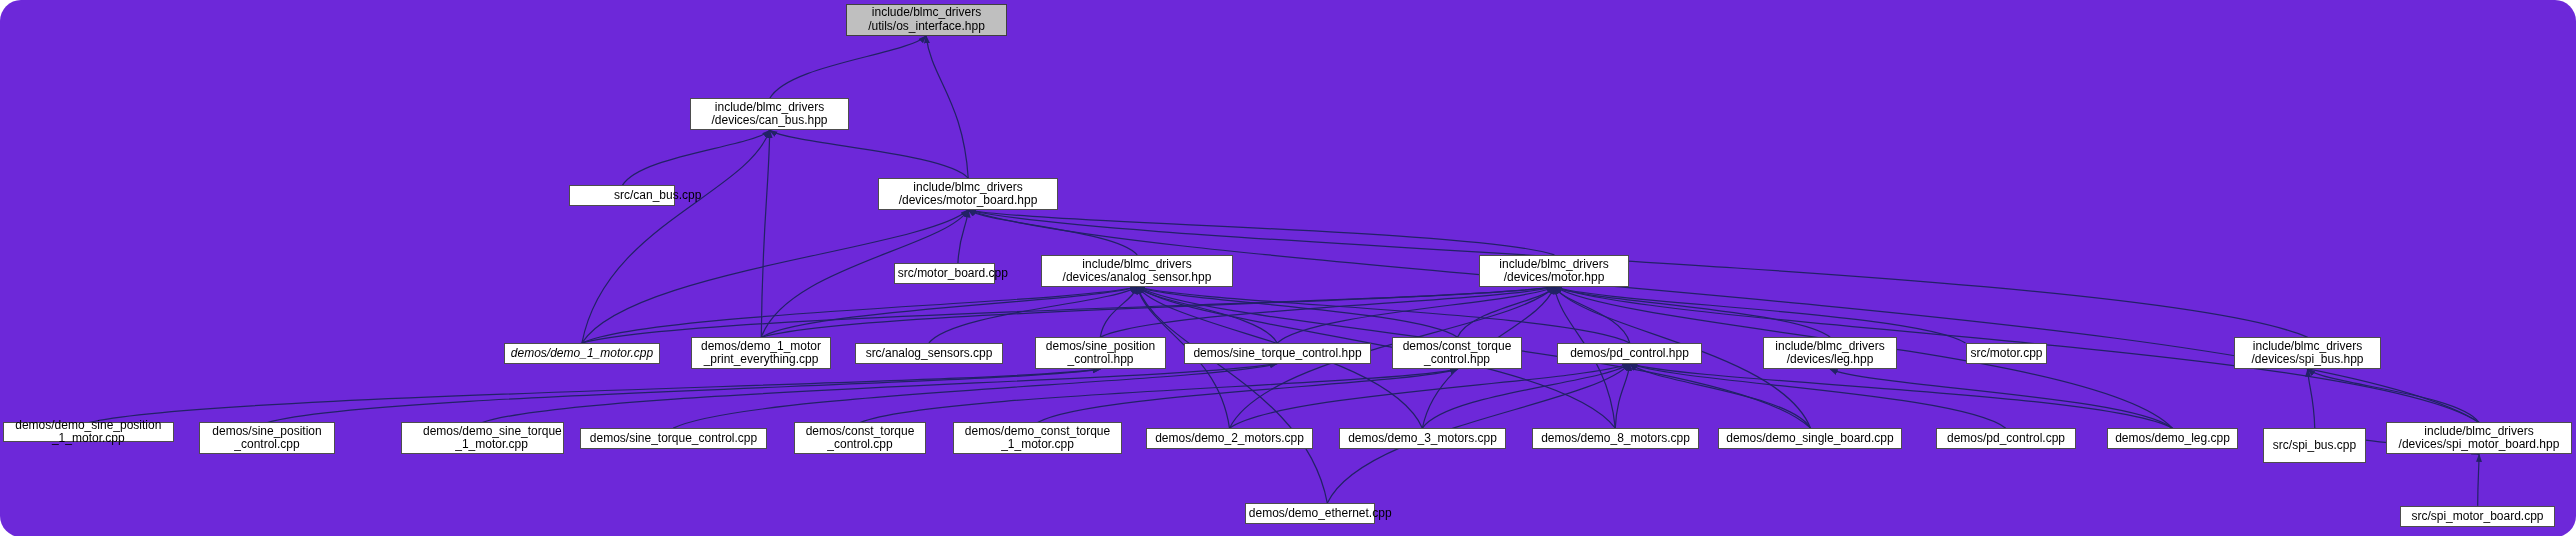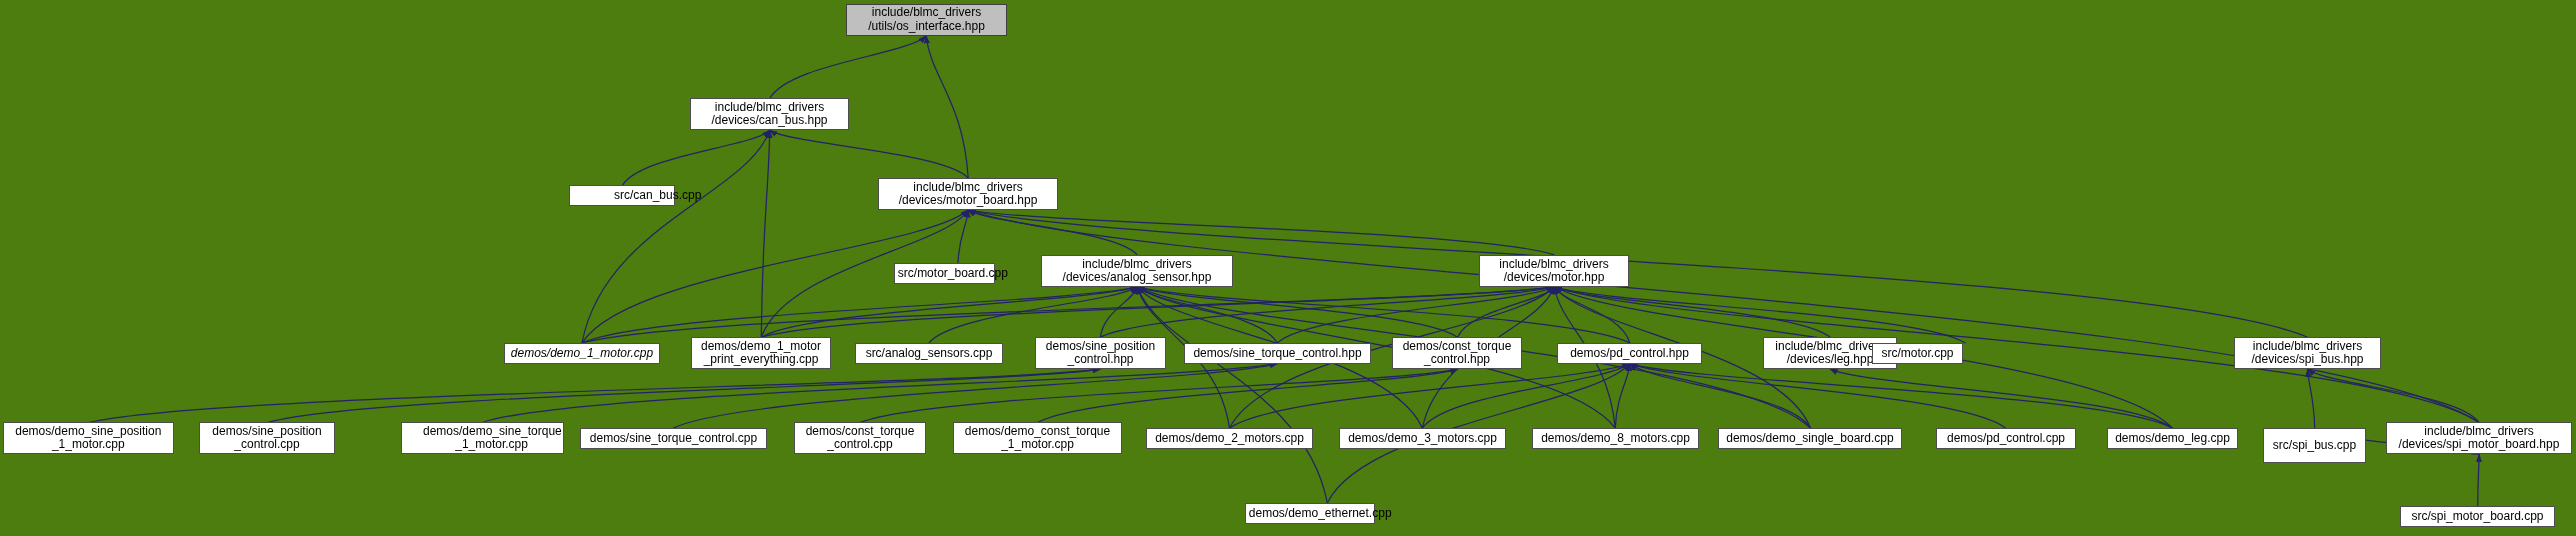--- a/index.html
+++ b/index.html
@@ -1,18 +1,18 @@
 <!DOCTYPE html>
 <html style="font-size:15px"><head>
 <meta charset="utf-8">
 <title>os_interface.hpp dependency graph</title>
 <style>
   html,body{margin:0;padding:0;background:#ffffff;}
   body{font-family:"Liberation Sans","DejaVu Sans",sans-serif;}
-  #graph{position:relative;width:2576px;height:537px;background:#4d7c0f;overflow:hidden;}
+  #graph{position:relative;width:2576px;height:537px;background:#6d28d9;overflow:hidden;border-radius:21px;}
   #edges{position:absolute;left:0;top:0;width:2576px;height:537px;pointer-events:none;}
   .node{position:absolute;box-sizing:border-box;border:0.9px solid #4d4d4d;
         background:#ffffff;color:#000000;display:flex;align-items:center;
         justify-content:center;text-align:center;line-height:1.12;
         font-size:12px;letter-spacing:0px;white-space:pre-line;padding:0 2.8px;}
   .node.root{background:#bfbfbf;border:0.9px solid #404040;}
   .node .lbl{display:block;width:100%;}
 </style>
 </head>
 <body>
@@ -102,24 +102,24 @@
 _print_everything.cpp</span></div>
       <div class="node" style="left: 855px; top: 343px; width: 148px; height: 20.6px;"><span class="lbl">src/analog_sensors.cpp</span></div>
       <div class="node" style="left: 1035px; top: 337px; width: 131px; height: 32px;"><span class="lbl">demos/sine_position
 _control.hpp</span></div>
       <div class="node" style="left: 1184px; top: 343px; width: 187px; height: 20.6px;"><span class="lbl">demos/sine_torque_control.hpp</span></div>
       <div class="node" style="left: 1392px; top: 337px; width: 130px; height: 32px;"><span class="lbl">demos/const_torque
 _control.hpp</span></div>
       <div class="node" style="left: 1557px; top: 343px; width: 145px; height: 20.6px;"><span class="lbl">demos/pd_control.hpp</span></div>
       <div class="node" style="left: 1763px; top: 337px; width: 134px; height: 32px;"><span class="lbl">include/blmc_drivers
 /devices/leg.hpp</span></div>
-      <div class="node" style="left: 1872px; top: 343px; width: 91px; height: 20.6px;"><span class="lbl">src/motor.cpp</span></div>
+      <div class="node" style="left: 1966px; top: 343px; width: 81px; height: 20.6px;"><span class="lbl">src/motor.cpp</span></div>
       <div class="node" style="left: 2234px; top: 337px; width: 147px; height: 32px;"><span class="lbl">include/blmc_drivers
 /devices/spi_bus.hpp</span></div>
-      <div class="node" style="left: 2.8px; top: 422px; width: 171px; height: 32px;"><span class="lbl">demos/demo_sine_position
+      <div class="node" style="left: 2.8px; top: 422px; width: 171px; height: 20px;"><span class="lbl">demos/demo_sine_position
 _1_motor.cpp</span></div>
       <div class="node" style="left: 199px; top: 422px; width: 136px; height: 32px;"><span class="lbl">demos/sine_position
 _control.cpp</span></div>
       <div class="node" style="left: 401px; top: 422px; width: 163px; height: 32px; padding-left: 21px;"><span class="lbl">demos/demo_sine_torque
 _1_motor.cpp</span></div>
       <div class="node" style="left: 580px; top: 428px; width: 187px; height: 20.6px;"><span class="lbl">demos/sine_torque_control.cpp</span></div>
       <div class="node" style="left: 794px; top: 422px; width: 132px; height: 32px;"><span class="lbl">demos/const_torque
 _control.cpp</span></div>
       <div class="node" style="left: 953px; top: 422px; width: 169px; height: 32px;"><span class="lbl">demos/demo_const_torque
 _1_motor.cpp</span></div>

